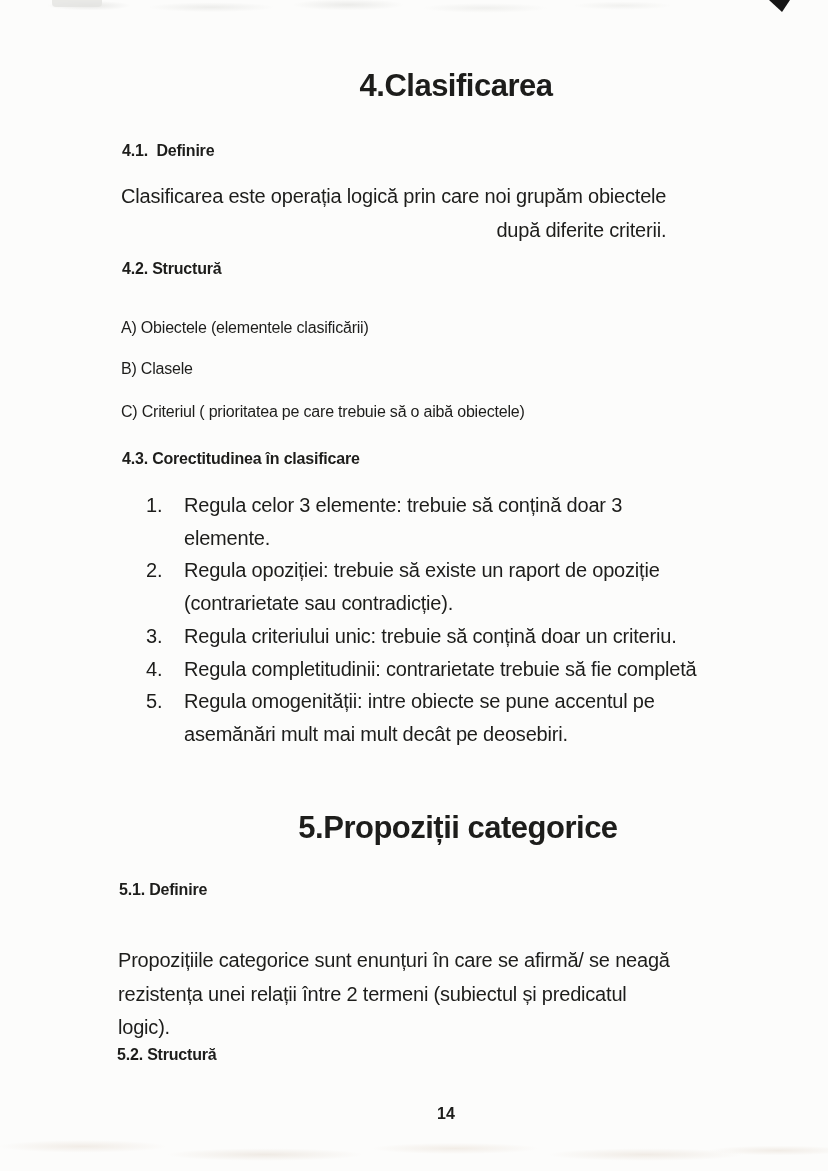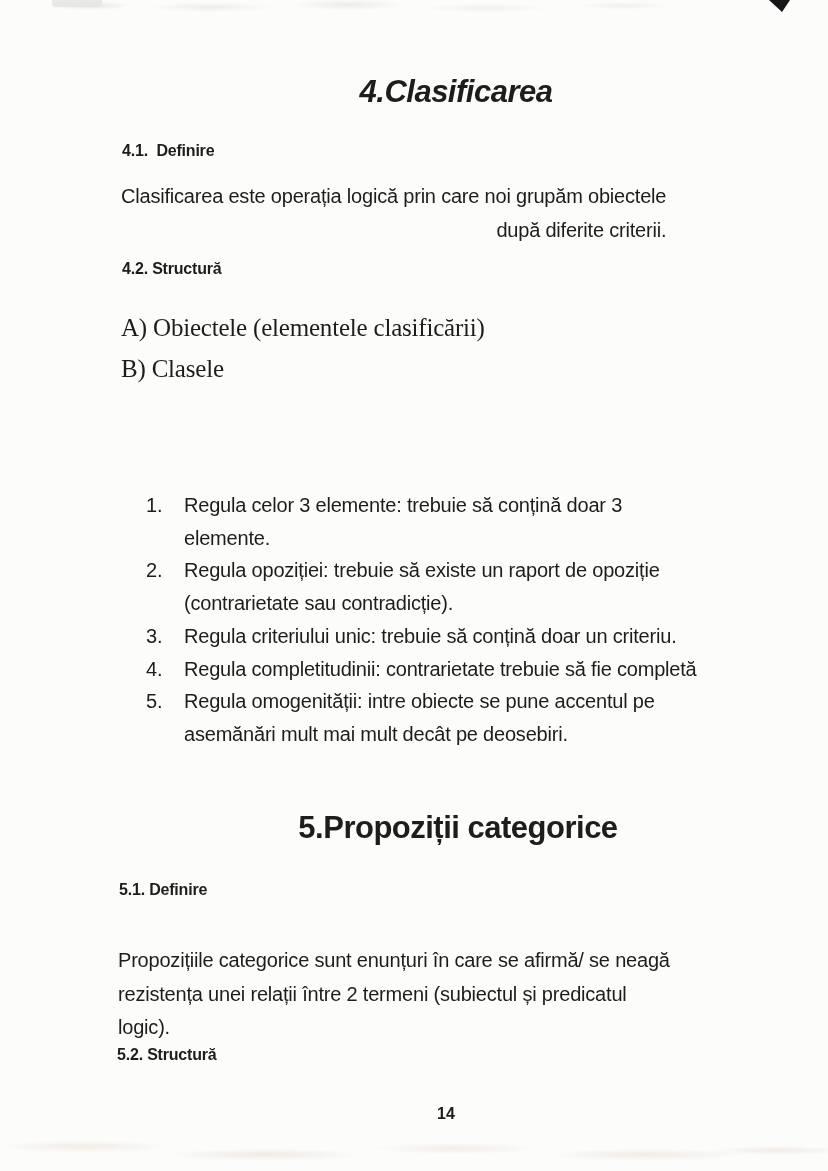--- a/index.html
+++ b/index.html
@@ -10,21 +10,21 @@
     overflow:hidden;
     font-family:"Liberation Sans","DejaVu Sans",sans-serif;
     color:var(--ink,#1d1d1b);
   }
   .abs{position:absolute;white-space:pre;}
   .title{
     left:0;right:0;text-align:center;
     font-weight:bold;font-size:31px;line-height:36px;letter-spacing:-0.5px;
   }
   .heading{font-weight:bold;font-size:16px;line-height:24px;letter-spacing:-0.2px;}
-  .body-line{font-size:25px;line-height:24px;letter-spacing:-0.2px;font-family:Liberation Serif, serif;}
+  .body-line{font-size:16px;line-height:24px;letter-spacing:-0.2px;}
   .para{font-size:20px;white-space:pre-line;letter-spacing:-0.2px;}
   .p41{left:121px;top:179px;line-height:34px;text-align:right;}
   .p51{left:118px;top:944px;line-height:33.5px;}
   .rules{
     position:absolute;left:146px;top:489px;width:668px;
     font-size:20px;line-height:32.7px;letter-spacing:-0.2px;
   }
   .rule{display:flex;}
   .rule .num{width:38px;flex:0 0 38px;}
   .rule .txt{white-space:pre-line;flex:1;}
@@ -65,32 +65,34 @@
 </style>
 </head>
 <body>
 
 <div class="page">
 
   <div class="noise-top"></div>
   <div class="noise-topleft"></div>
   <div class="corner-mark"></div>
 
-  <div class="abs title" style="top:74px;padding-left:84px;font-style:italic;">4.Clasificarea</div>
+  <div class="abs title" style="top:68px;padding-left:84px;">4.Clasificarea</div>
 
   <div class="abs heading" style="left:122px;top:139px;">4.1.  Definire</div>
 
   <div class="abs para p41">Clasificarea este operația logică prin care noi grupăm obiectele
 după diferite criterii.</div>
 
   <div class="abs heading" style="left:122px;top:257px;">4.2. Structură</div>
 
   <div class="abs body-line" style="left:121px;top:316px;">A) Obiectele (elementele clasificării)</div>
   <div class="abs body-line" style="left:121px;top:357px;">B) Clasele</div>
+  <div class="abs body-line" style="left:121px;top:400px;">C) Criteriul ( prioritatea pe care trebuie să o aibă obiectele)</div>
 
+  <div class="abs heading" style="left:122px;top:447px;">4.3. Corectitudinea în clasificare</div>
 
   <div class="rules">
     <div class="rule">
       <span class="num">1.</span>
       <span class="txt">Regula celor 3 elemente: trebuie să conțină doar 3
 elemente.</span>
     </div>
     <div class="rule">
       <span class="num">2.</span>
       <span class="txt">Regula opoziției: trebuie să existe un raport de opoziție

